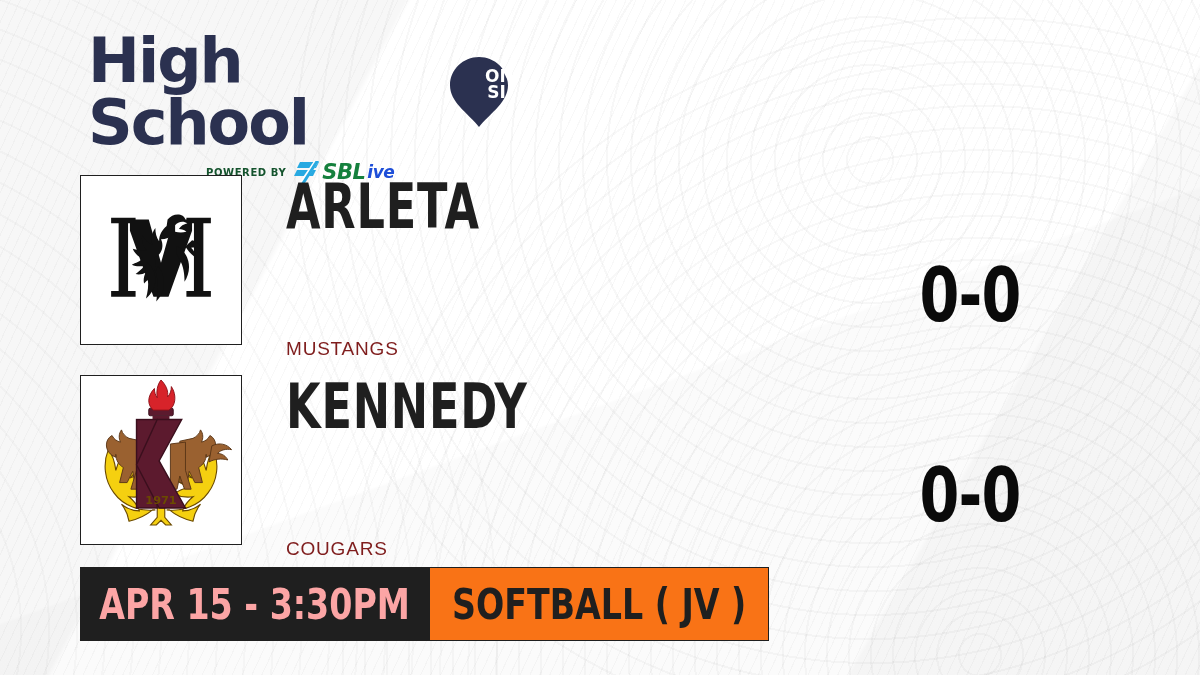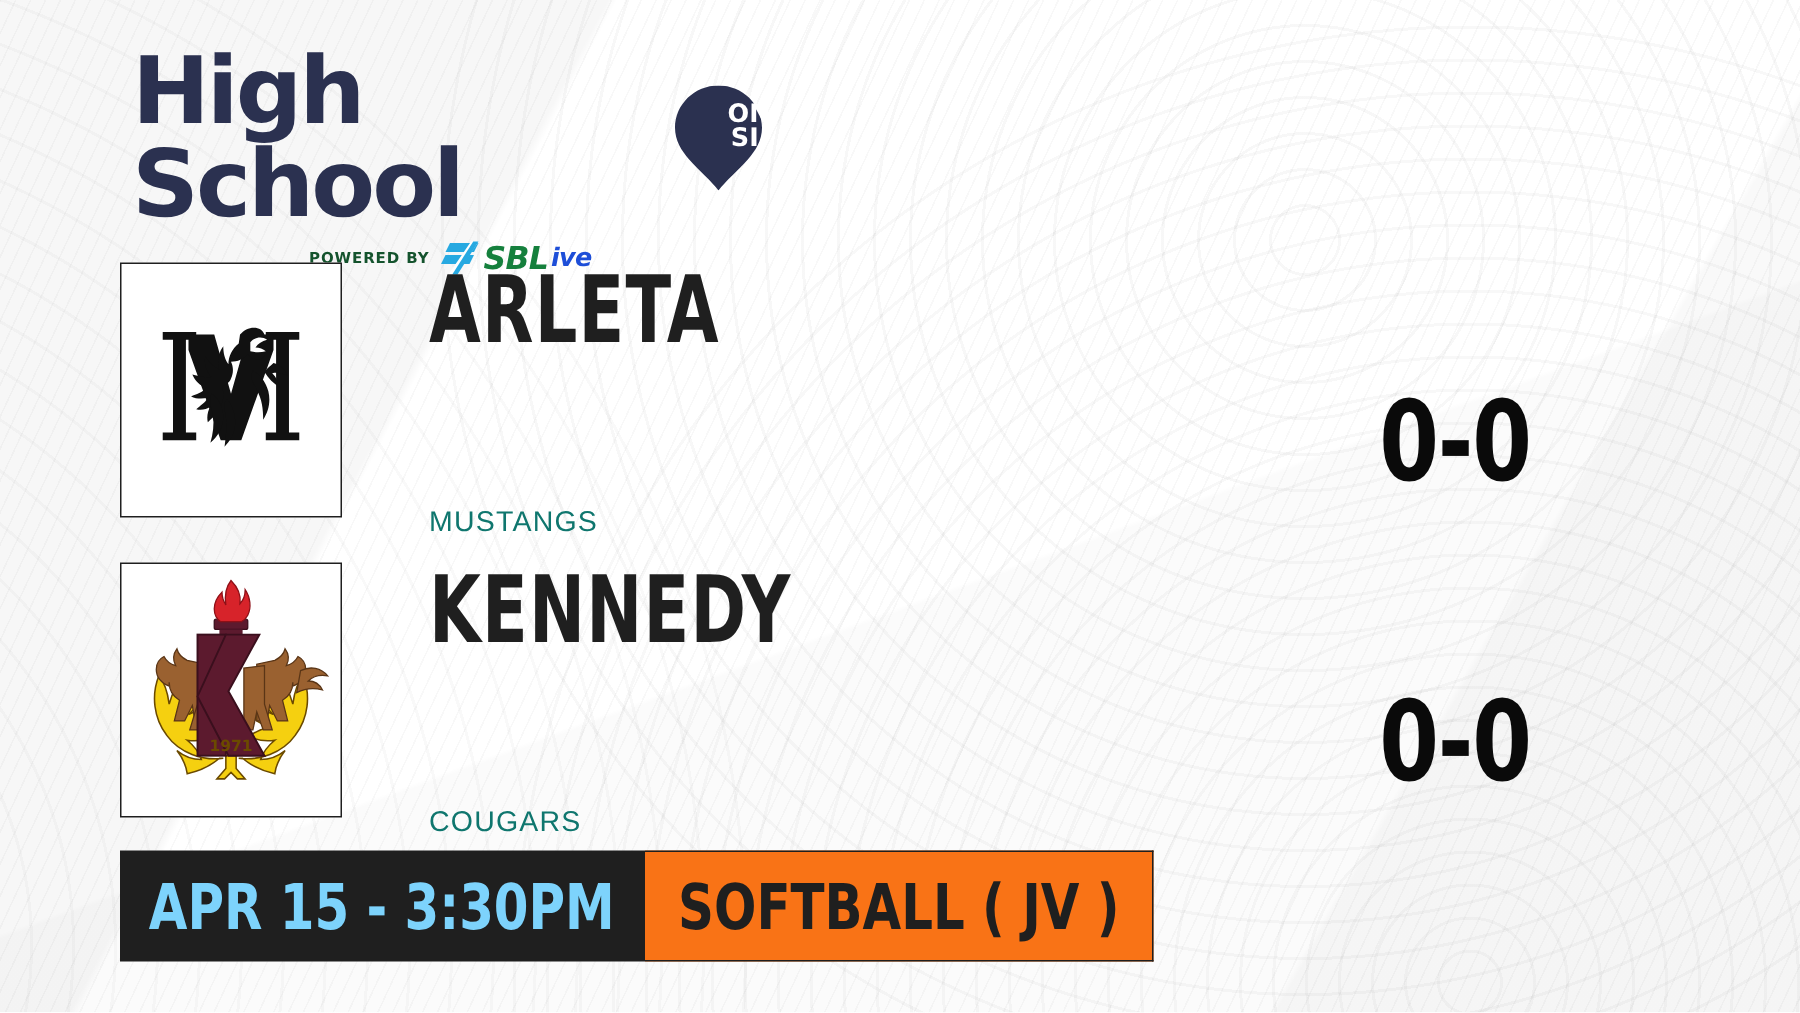--- a/index.html
+++ b/index.html
@@ -141,21 +141,21 @@
     font-weight:bold;
     font-style:italic;
     font-size:17px;
     letter-spacing:-.5px;
     color:#1d4ed8;
   }
 
   
   .logo-box {
     position:absolute;
-    width:148px; height:170px;
+    width:162px; height:170px;
     background:#ffffff;
     border:1.5px solid #1f1f1f;
     overflow:hidden;
   }
   #logo-away { left:80px; top:175px; }
   #logo-home { left:80px; top:375px; }
   .logo-box svg { display:block; width:100%; height:100%; }
 
   .team-name {
     position:absolute;
@@ -171,21 +171,21 @@
   }
   #name-away { left:286px; top:176px; }
   #name-home { left:286px; top:376px; }
 
   .mascot {
     position:absolute;
     font-family:"Liberation Sans", sans-serif;
     font-weight:normal;
     font-size:19px;
     letter-spacing:.8px;
-    color:#0f766e;
+    color:#7f1d1d;
     white-space:nowrap;
   }
   #mascot-away { left:286px; top:338px; }
   #mascot-home { left:286px; top:538px; }
 
   .score {
     position:absolute;
     font-family:"DejaVu Sans Condensed","Liberation Sans Narrow","DejaVu Sans", sans-serif;
     font-weight:bold;
     font-size:74px;
@@ -211,21 +211,21 @@
     display:flex; align-items:center; justify-content:center;
     font-family:"DejaVu Sans Condensed","Liberation Sans Narrow","DejaVu Sans", sans-serif;
     font-weight:bold;
     font-size:42px;
     letter-spacing:0px;
     white-space:nowrap;
   }
   #bar-date {
     width:350px;
     background:#1f1f1f;
-    color:#7dd3fc;
+    color:#fca5a5;
   }
   #bar-sport {
     width:339px;
     background:#f97316;
     color:#1f1f1f;
     border:1.5px solid #1f1f1f;
     border-left:none;
   }
   .bar-seg span {
     display:inline-block;

